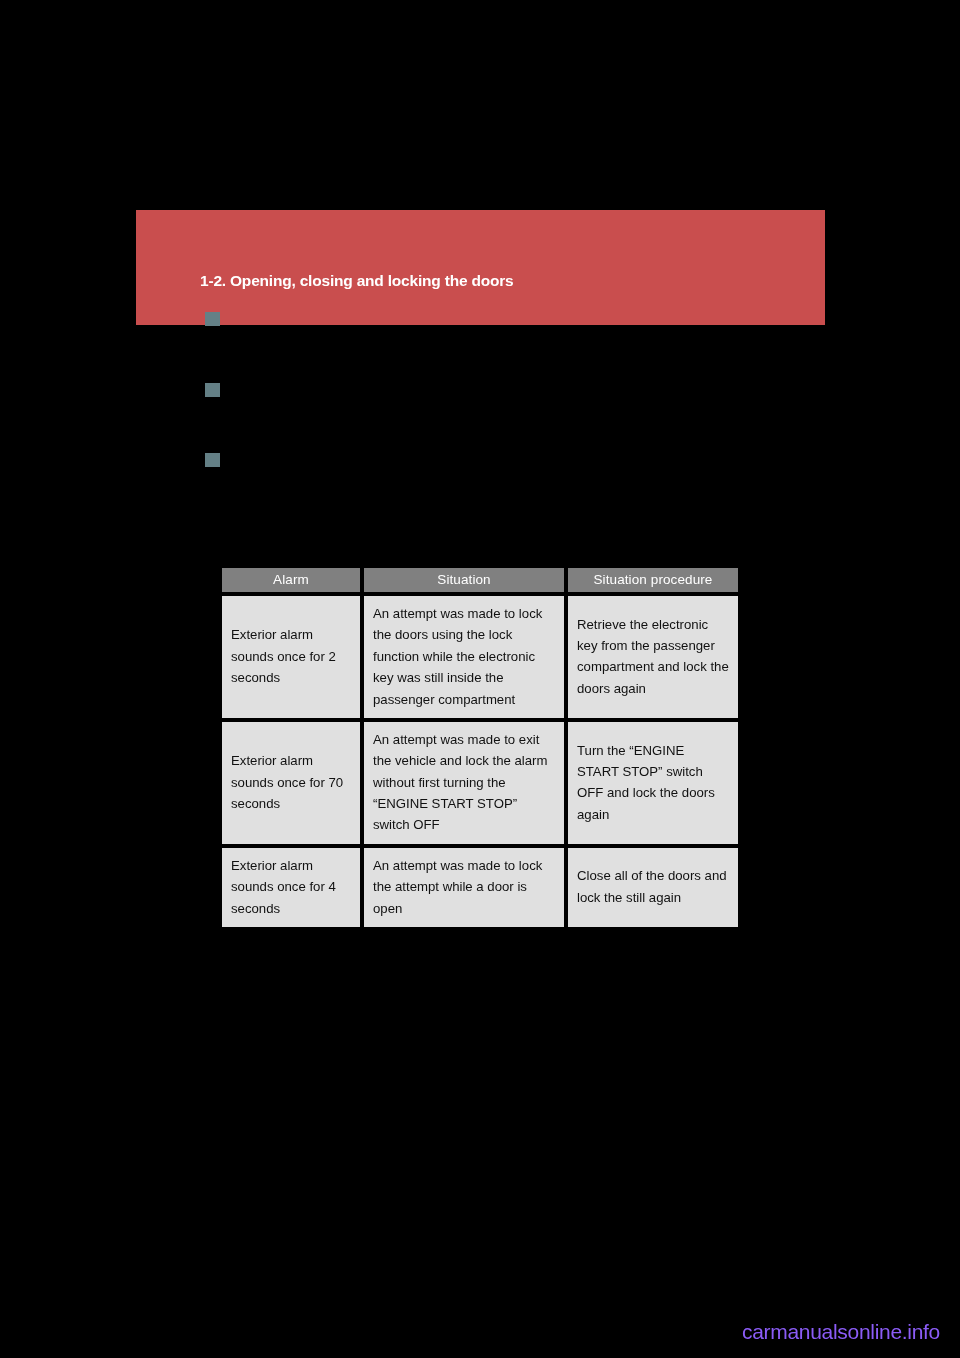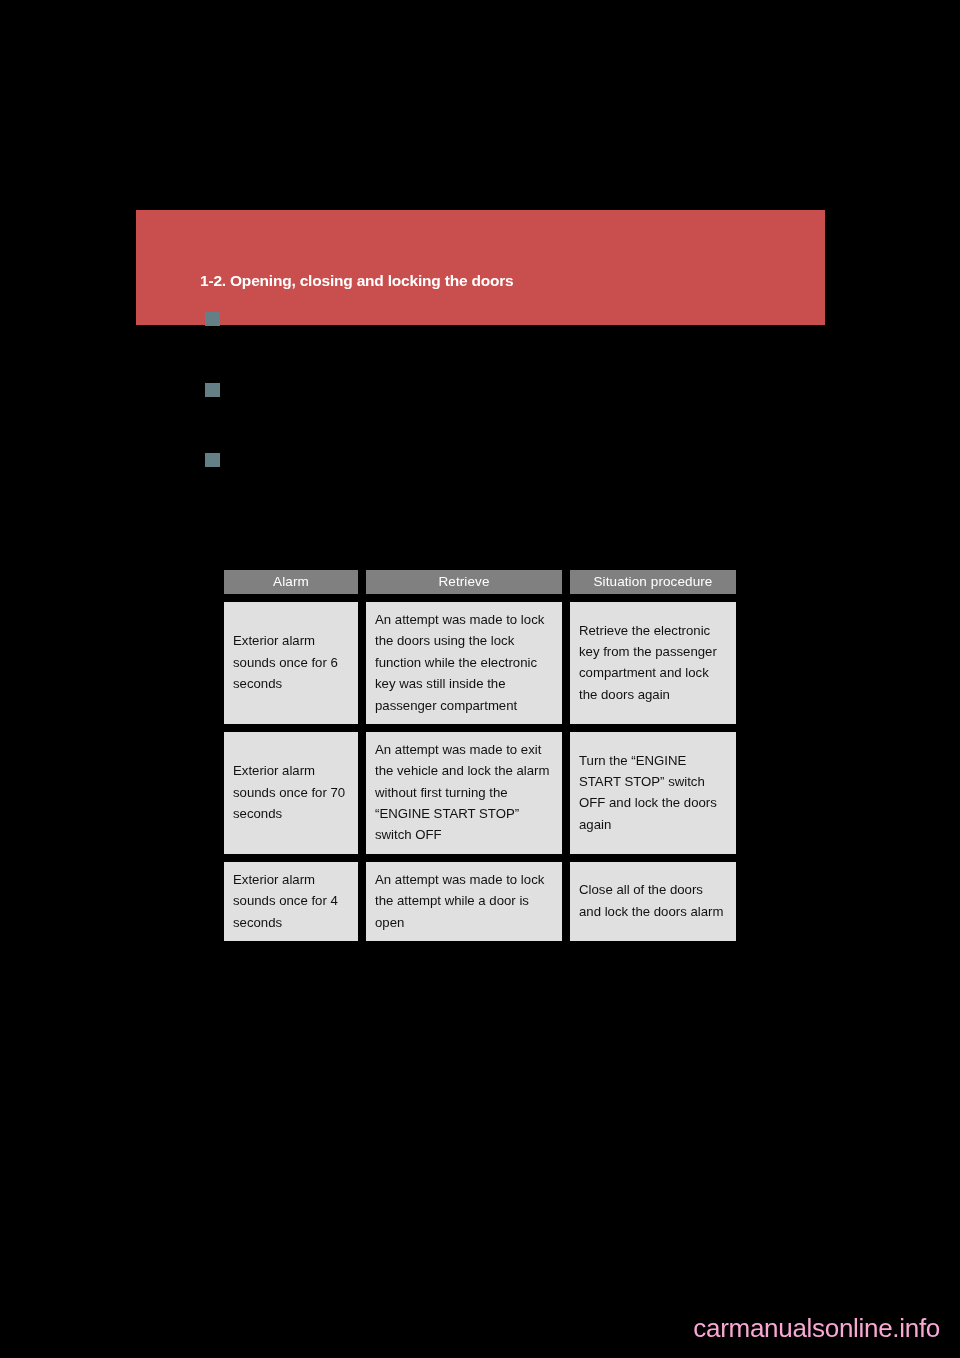--- a/index.html
+++ b/index.html
@@ -71,21 +71,21 @@
     width: 520px;
     border-collapse: separate;
     border-spacing: 0;
     background: #ffffff;
     table-layout: fixed;
   }
   .alarm-table th,
   .alarm-table td {
     vertical-align: middle;
     padding: 7px 9px 8px 9px;
-    border: 4px solid #000000;
+    border: 2px solid #000000;
     font-family: "Liberation Sans", sans-serif;
   }
   .alarm-table th {
     background: #808080;
     color: #ffffff;
     font-size: 13.5px;
     font-weight: normal;
     text-align: center;
     padding-top: 4px;
     padding-bottom: 5px;
@@ -100,22 +100,22 @@
   }
   .col-alarm   { width: 142px; }
   .col-situation { width: 204px; }
   .col-correction { width: 174px; }
 
   
   .watermark {
     position: absolute;
     right: 20px;
     bottom: 14px;
-    font-size: 26px;
-    color: #f9a8d4;
+    font-size: 21px;
+    color: #8b5cf6;
     letter-spacing: -0.3px;
     font-family: "Liberation Sans", sans-serif;
     white-space: nowrap;
   }
 </style>
 </head>
 <body>
 
 <div id="page">
 
@@ -140,38 +140,38 @@
 
   <table class="alarm-table">
     <colgroup>
       <col class="col-alarm">
       <col class="col-situation">
       <col class="col-correction">
     </colgroup>
     <thead>
       <tr>
         <th>Alarm</th>
-        <th>Retrieve</th>
+        <th>Situation</th>
         <th>Situation procedure</th>
       </tr>
     </thead>
     <tbody>
       <tr>
-        <td>Exterior alarm sounds once for 6 seconds</td>
+        <td>Exterior alarm sounds once for 2 seconds</td>
         <td>An attempt was made to lock the doors using the lock function while the electronic key was still inside the passenger compartment</td>
         <td>Retrieve the electronic key from the passenger compartment and lock the doors again</td>
       </tr>
       <tr>
         <td>Exterior alarm sounds once for 70 seconds</td>
         <td>An attempt was made to exit the vehicle and lock the alarm without first turning the “ENGINE START STOP” switch OFF</td>
         <td>Turn the “ENGINE START STOP” switch OFF and lock the doors again</td>
       </tr>
       <tr>
         <td>Exterior alarm sounds once for 4 seconds</td>
         <td>An attempt was made to lock the attempt while a door is open</td>
-        <td>Close all of the doors and lock the doors alarm</td>
+        <td>Close all of the doors and lock the still again</td>
       </tr>
     </tbody>
   </table>
 
   <div class="watermark">carmanualsonline.info</div>
 
 </div>
 
 </body></html>

